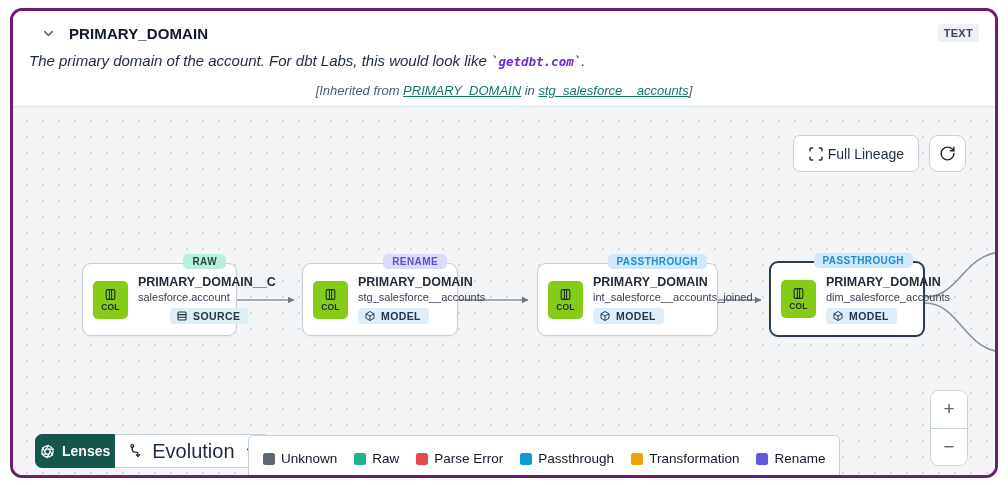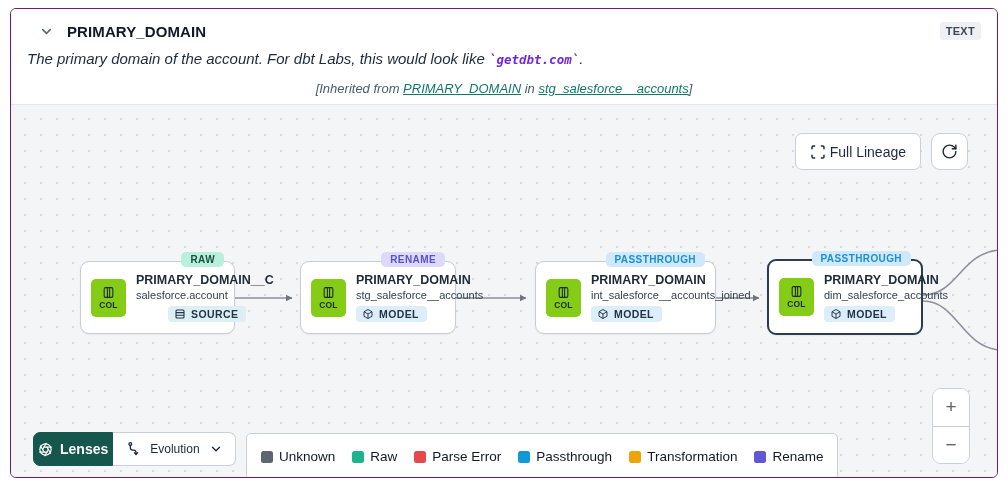--- a/index.html
+++ b/index.html
@@ -1,19 +1,19 @@
 <!DOCTYPE html>
 <html><head>
 <meta charset="utf-8">
 <style>
   * { box-sizing: border-box; margin: 0; padding: 0; }
   html, body { width: 1008px; height: 485px; background: #fff; overflow: hidden;
     font-family: "Liberation Sans", sans-serif; color: #1f2937; }
   .frame { position: absolute; left: 10px; top: 8px; width: 988px; height: 470px;
-    border: 1px solid #701a75; border-radius: 6px; overflow: hidden;
+    border: 3px solid #701a75; border-radius: 12px; overflow: hidden;
     display: flex; flex-direction: column; background: #fff; }
 
   
   .hdr { background: #fff; padding: 10px 16px 8px 16px; border-bottom: 1px solid #e3e6ea; }
   .hdr-row1 { display: flex; align-items: center; gap: 13px; padding-left: 12px; height: 24px; }
   .hdr-title { font-size: 15px; font-weight: 700; color: #111827; letter-spacing: .1px; }
   .type-badge { margin-left: auto; background: #eef0f3; color: #3c4757; font-size: 11px;
     font-weight: 600; padding: 3px 6px; border-radius: 3px; letter-spacing: .3px; }
   .hdr-desc { margin-top: 7px; font-style: italic; font-size: 15px; color: #1e2a3e; }
   .hdr-desc code { font-family: "DejaVu Sans Mono", monospace; font-style: italic;
@@ -58,21 +58,21 @@
   .badge.rename { background: #dcd9fb; color: #5552cc; }
   .badge.passthrough { background: #cfe9fa; color: #1b8fd2; }
 
   
   .lens-group { position: absolute; left: 22px; top: 327px; display: flex; height: 34px; }
   .lenses-btn { display: flex; align-items: center; gap: 7px; background: #15574d; color: #fff;
     font-size: 14px; font-weight: 700; padding: 0 4px; border-radius: 7px 0 0 7px;
     border: 1px solid #15574d; cursor: pointer; }
   .lens-select { display: flex; align-items: center; gap: 9px; background: #fff;
     border: 1px solid #c8d0d9; border-left: none; border-radius: 0 7px 7px 0;
-    padding: 0 12px; font-size: 12px; color: #1e293b; cursor: pointer; }
+    padding: 0 12px; font-size: 20px; color: #1e293b; cursor: pointer; }
 
   
   .legend { position: absolute; left: 235px; top: 328px; height: 47px; background: #fff;
     border: 1px solid #c8d0d9; border-radius: 5px; display: flex; align-items: center;
     gap: 17px; padding: 0 14px; }
   .legend-item { display: flex; align-items: center; gap: 6px; font-size: 13.5px; color: #111827; }
   .swatch { width: 12px; height: 12px; border-radius: 2.5px; flex: none; }
 
   
   .zoomctl { position: absolute; right: 27px; top: 283px; width: 38px; height: 76px;

